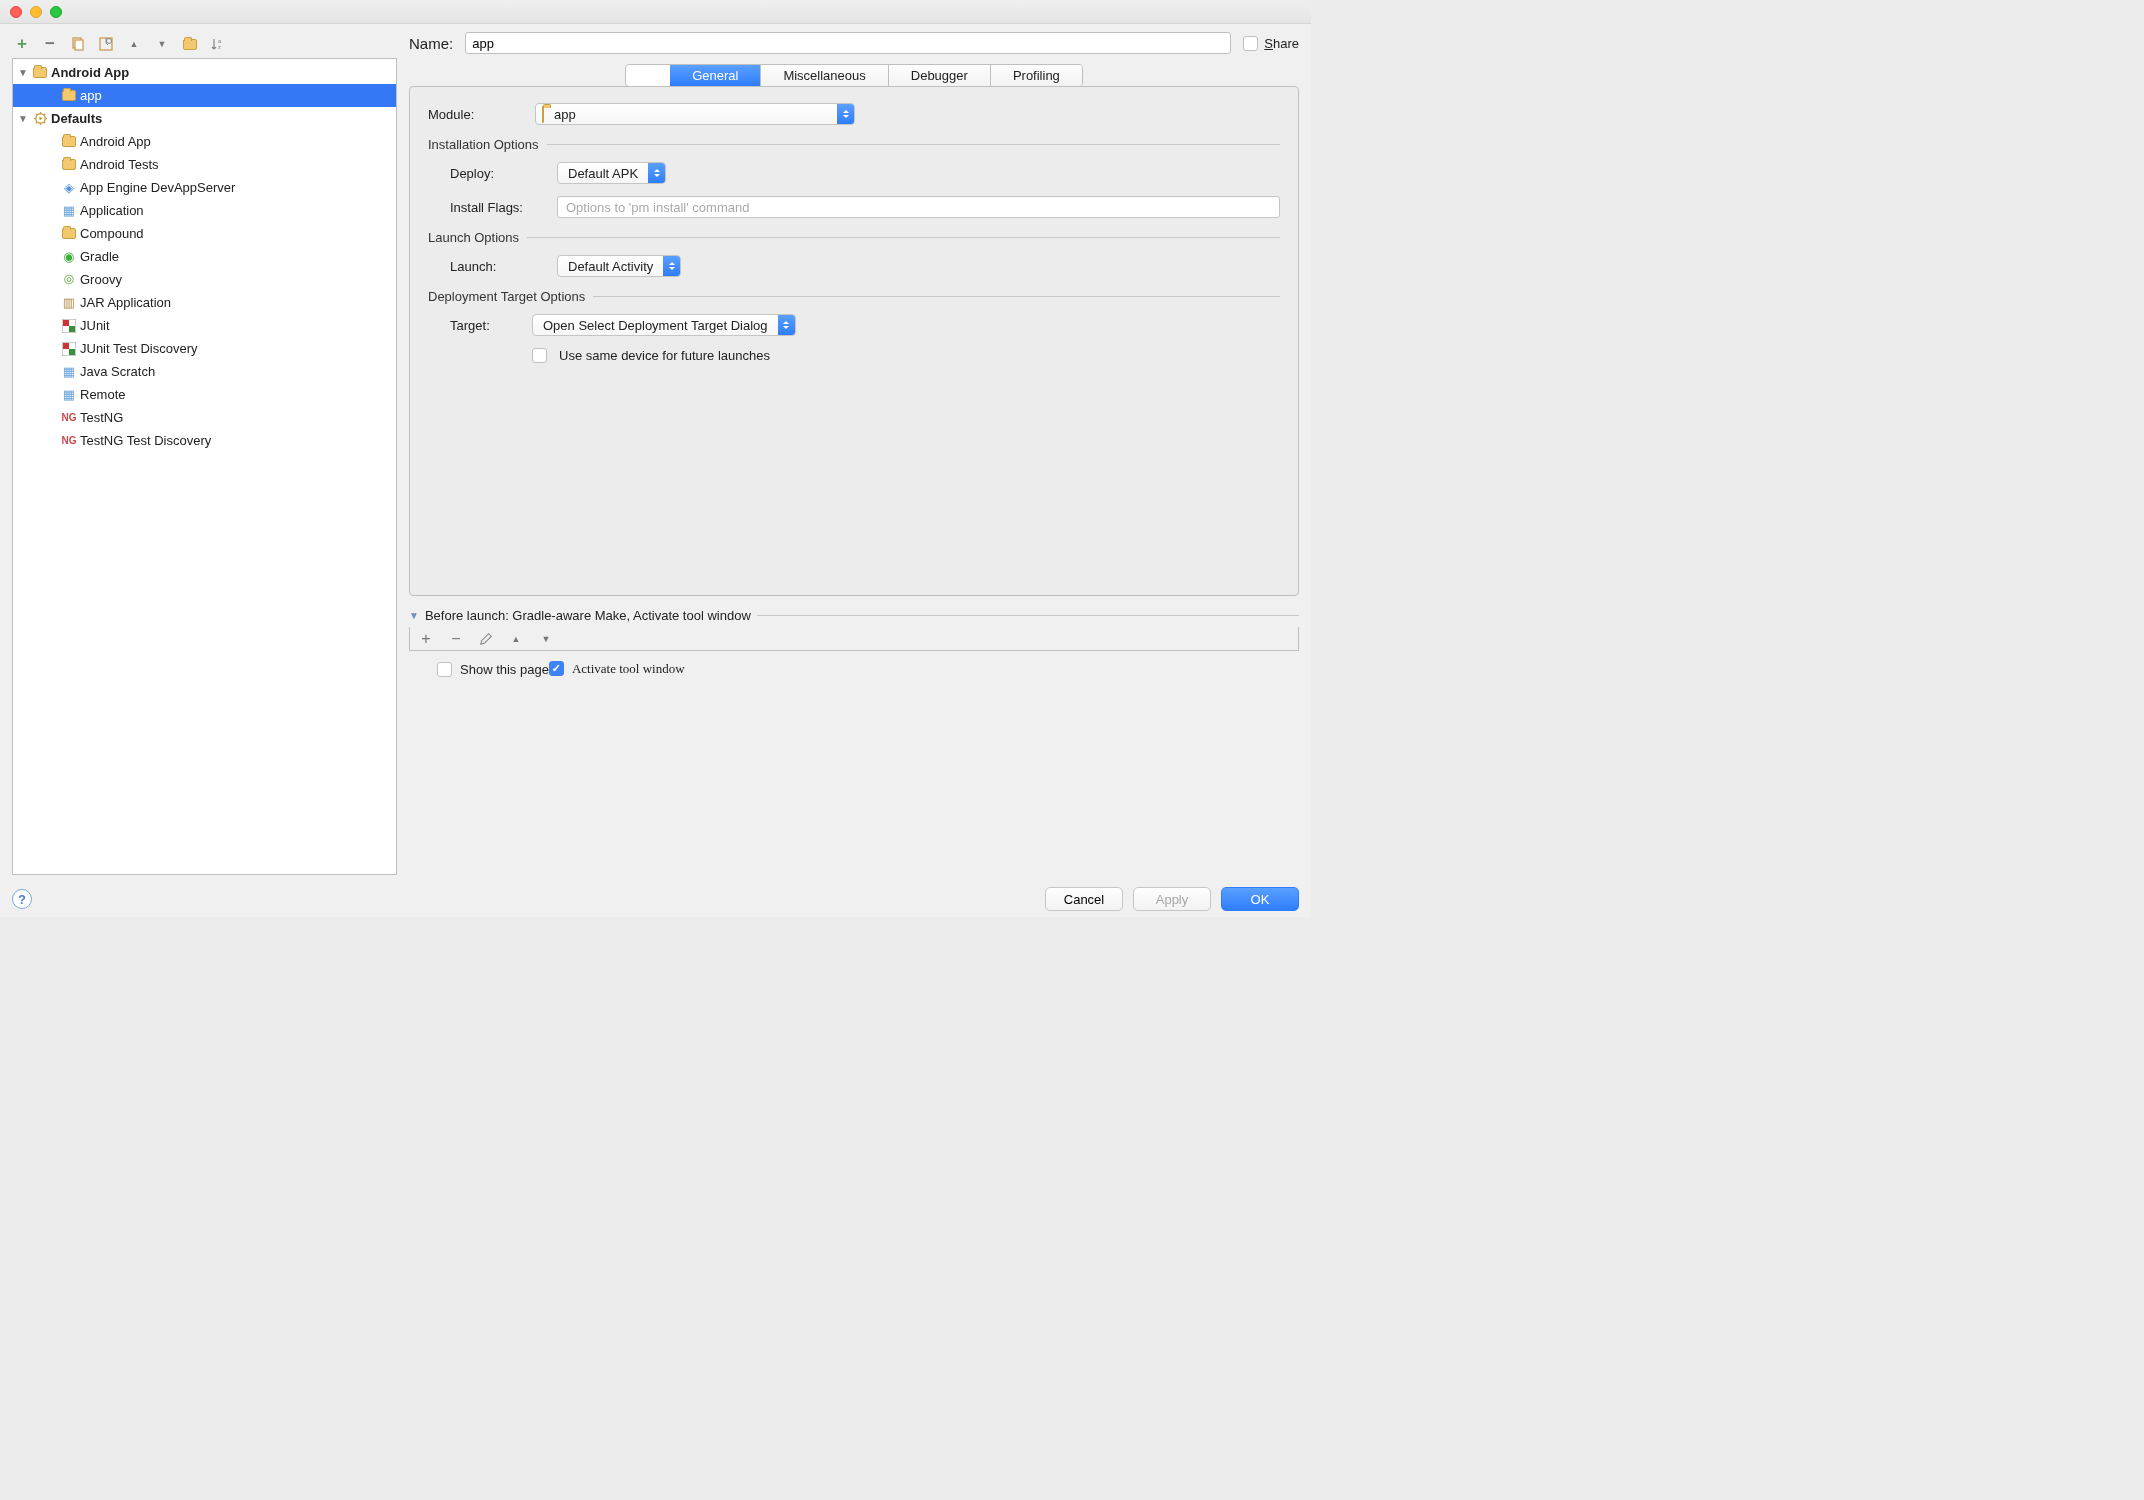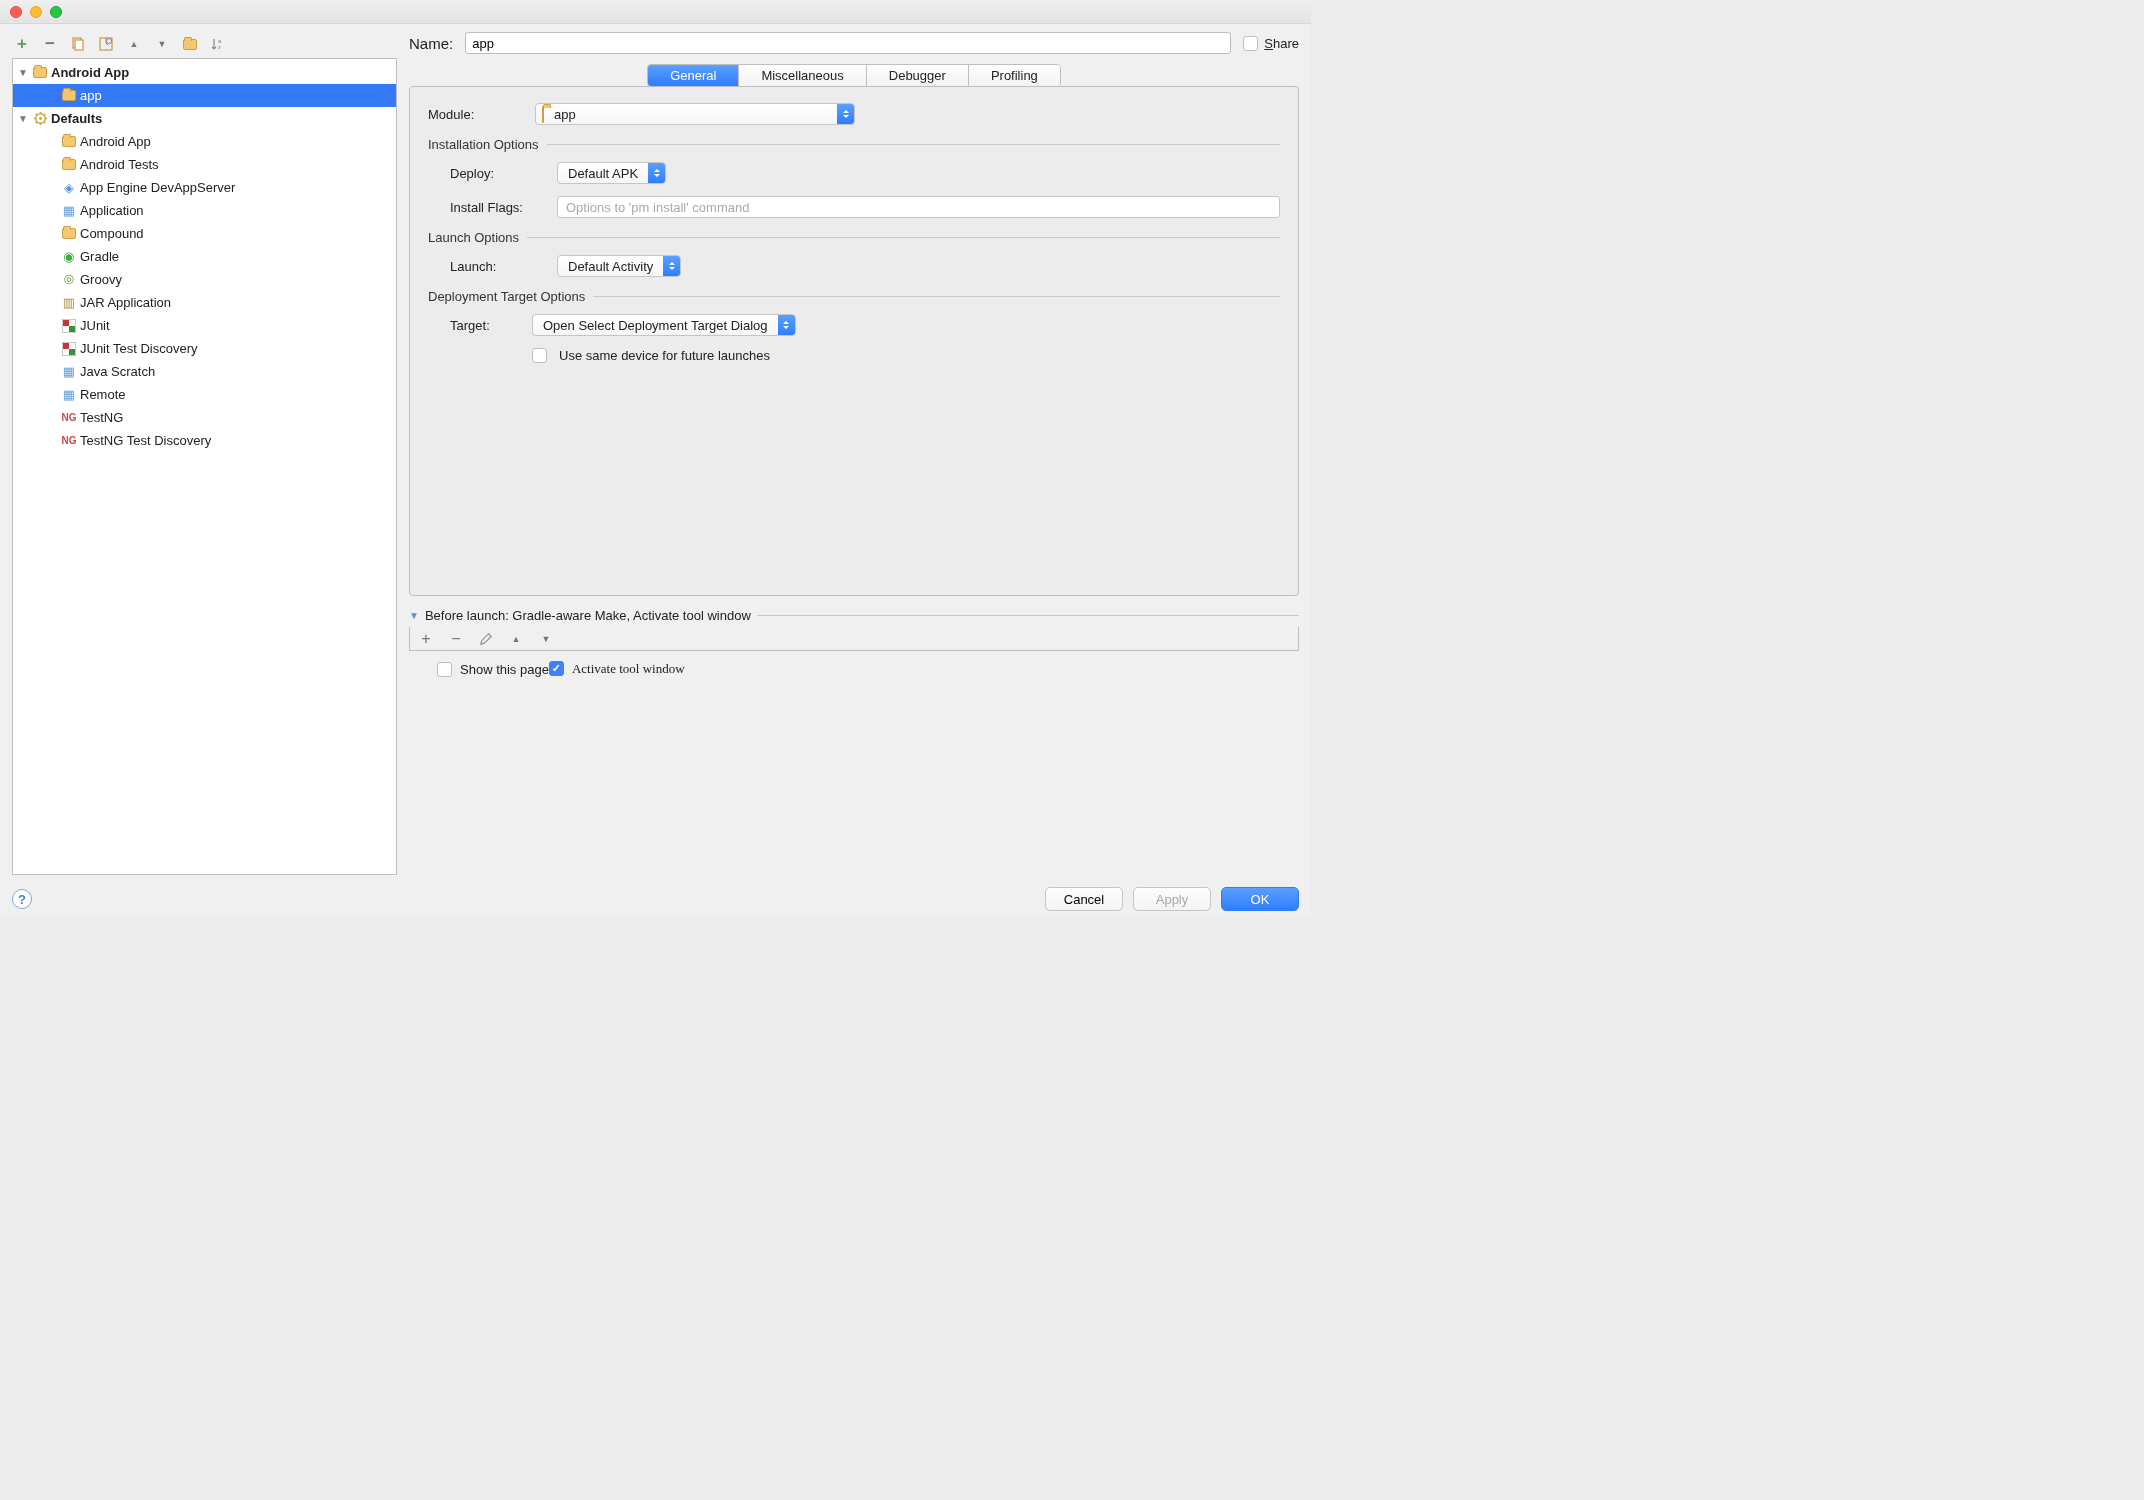--- a/index.html
+++ b/index.html
@@ -116,20 +116,21 @@
   .checkbox.checked { background:#3d83f6; border-color:#3d83f6;}
   .checkbox.checked::after { content:"✓"; color:#fff; font-size:11px; font-weight:bold;}
   
   .tabs-wrap { display:flex; justify-content:center; }
   .tabs {
     display:flex;
     border:1px solid #bfbfbf;
     border-radius:4px;
     overflow:hidden;
     background:#fff;
+    padding-left:44px;
   }
   .tab {
     padding:3px 22px;
     font-size:13px;
     border-right:1px solid #bfbfbf;
     cursor:pointer;
     background:linear-gradient(#fefefe,#f2f2f2);
   }
   .tab:last-child{border-right:none;}
   .tab.active { background:linear-gradient(#5aa0ff,#2f7dfc); color:#fff;}

